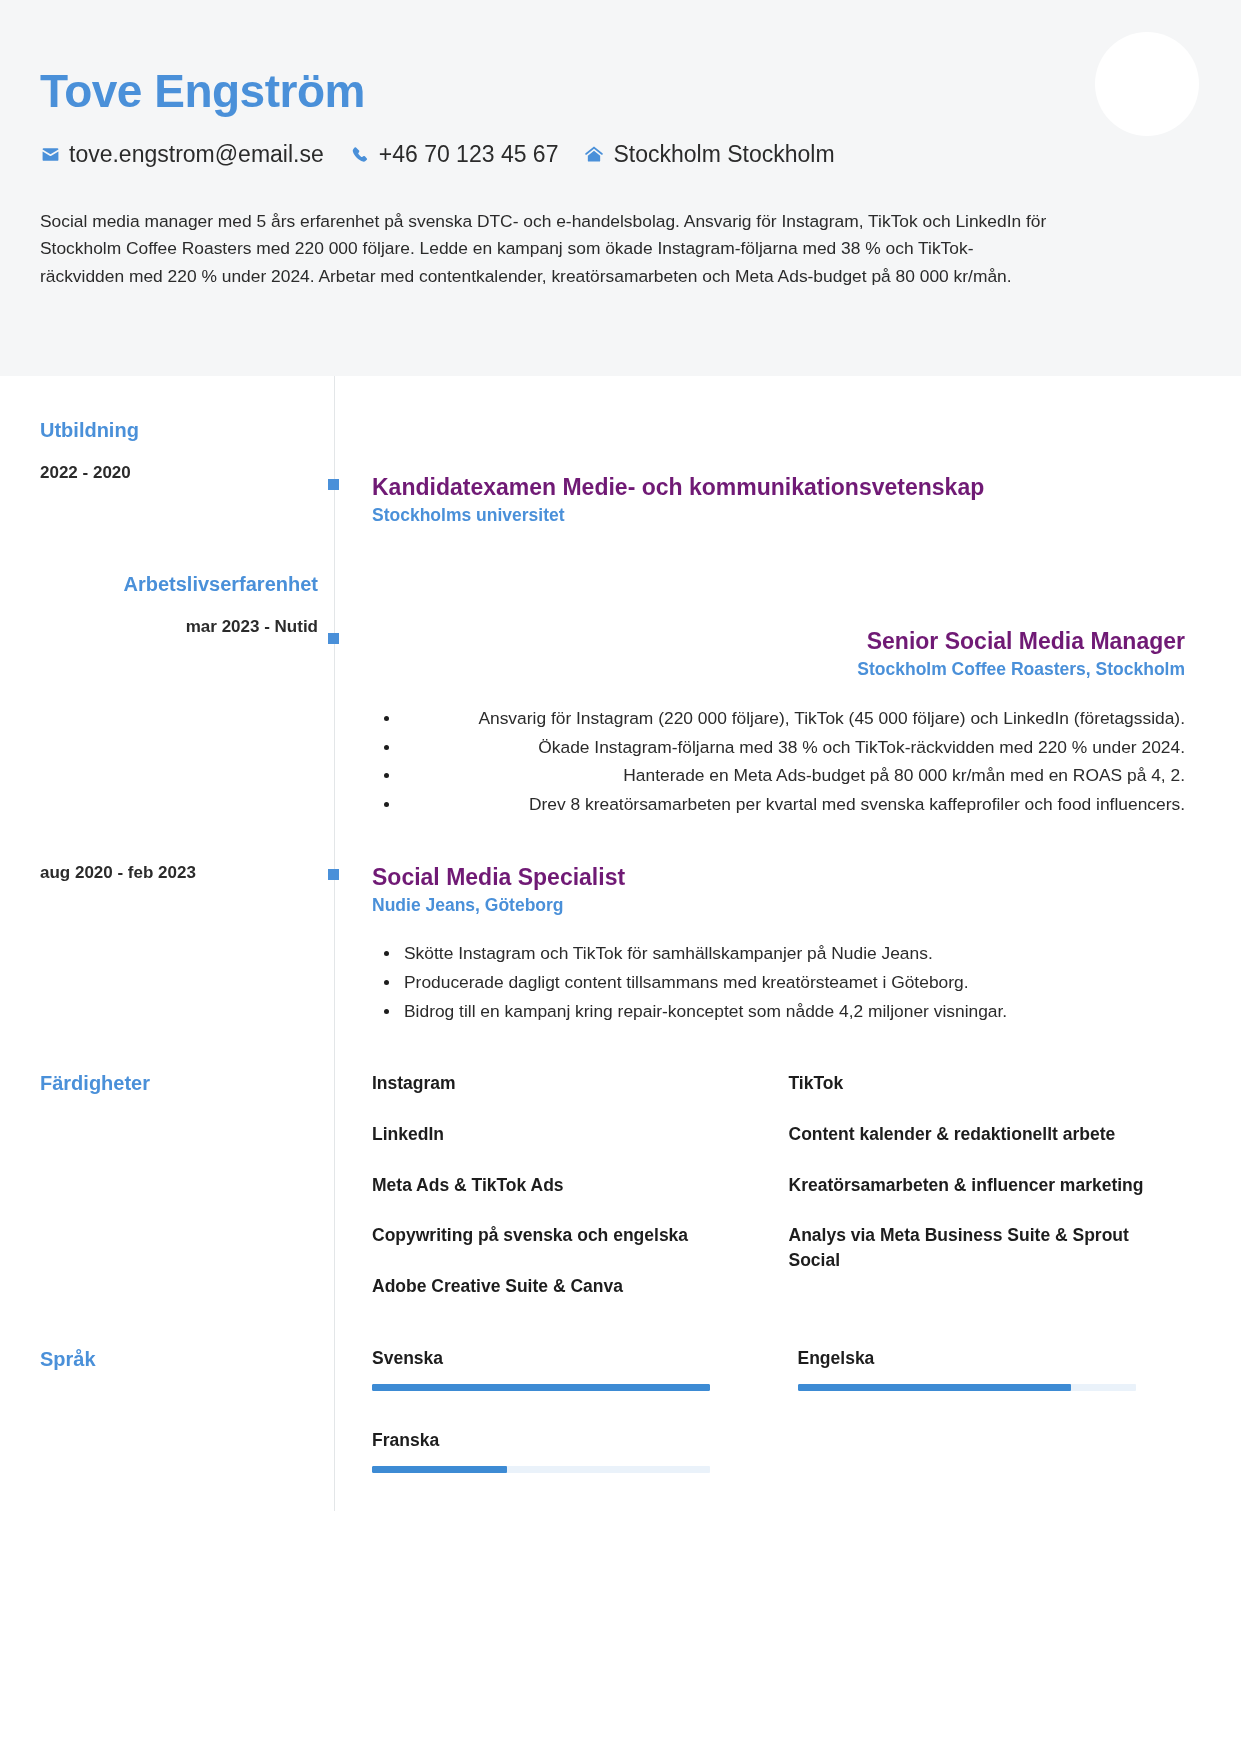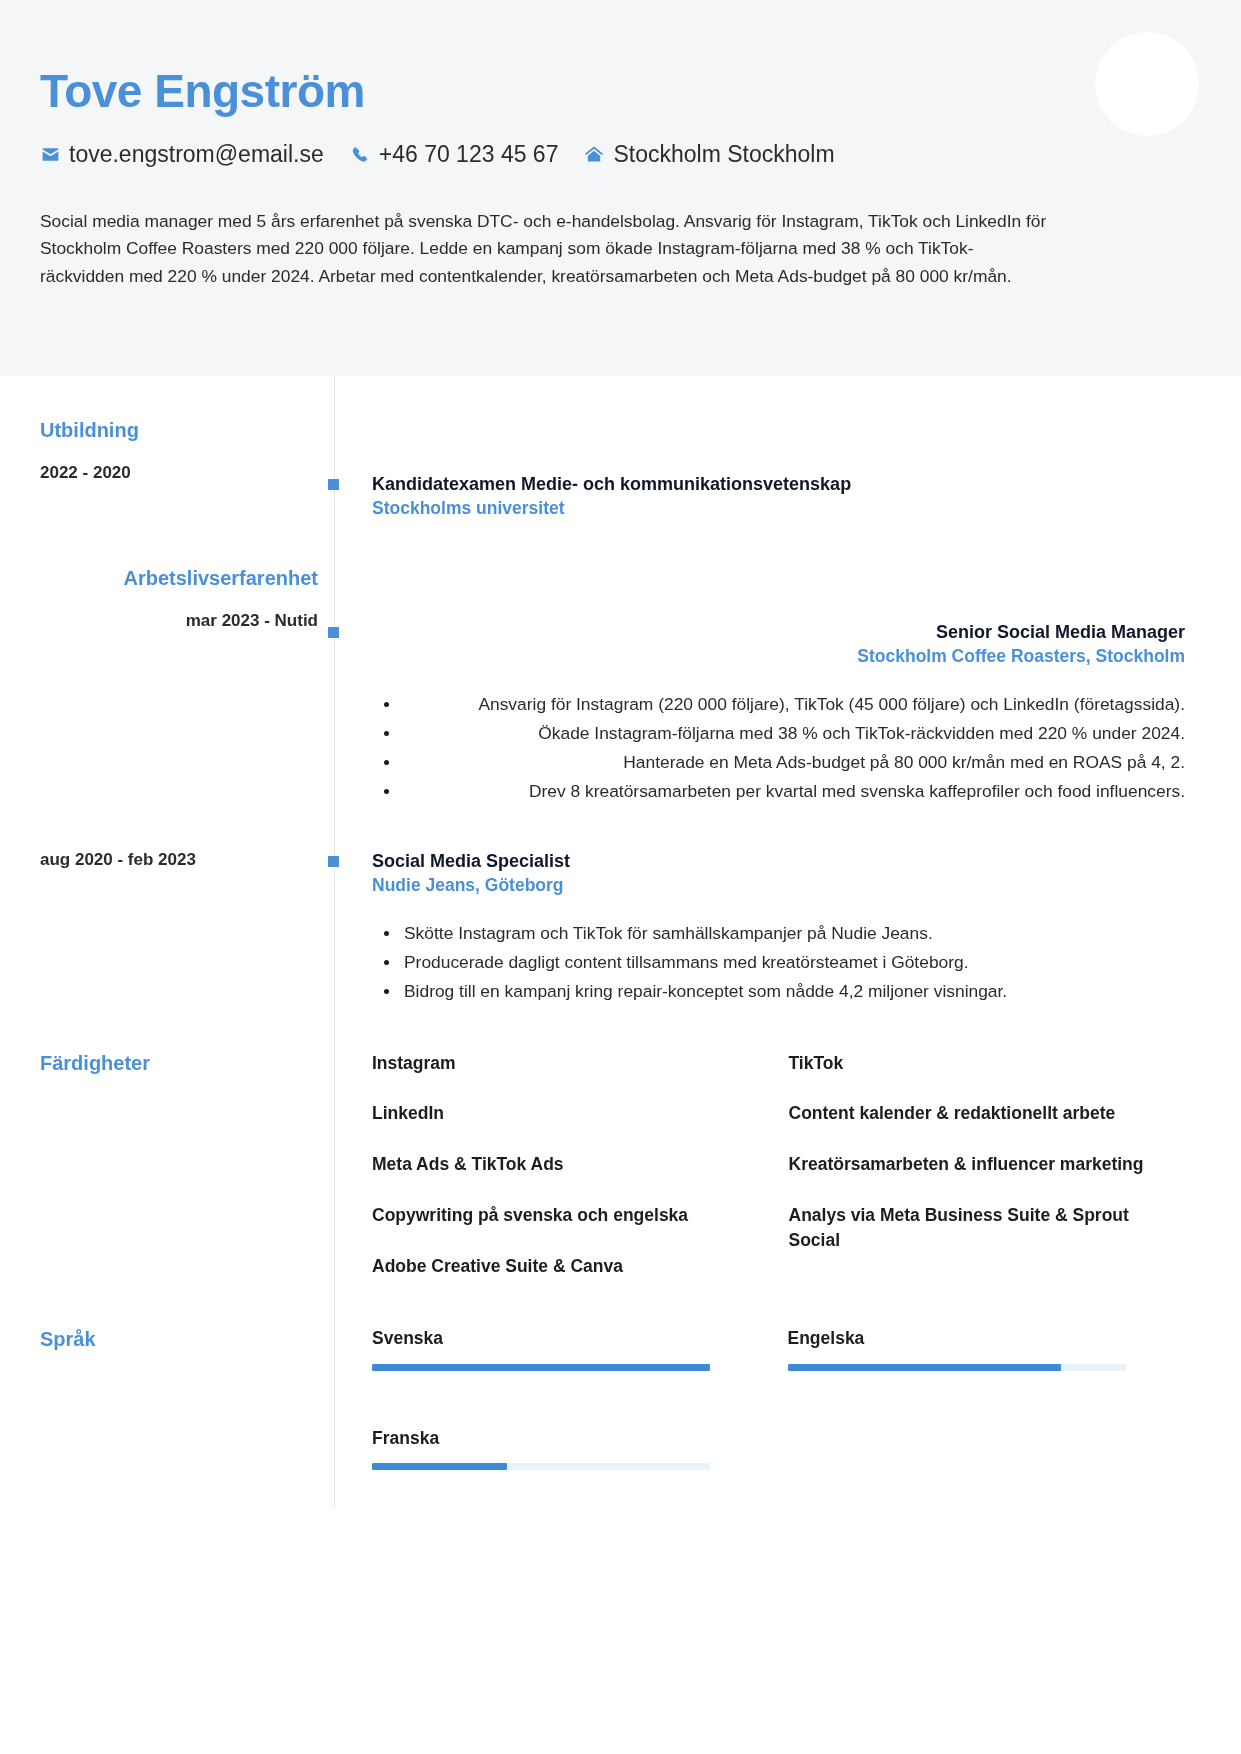--- a/index.html
+++ b/index.html
@@ -142,23 +142,23 @@
     top: 7px;
     width: 11px;
     height: 11px;
     background: #4a90d9;
     flex: 0 0 11px;
   }
 
   .entry-body { width: 100%; }
 
   .entry-title {
-    font-size: 18px;
-    font-weight: 700;
-    color: #0f172a;
+    font-size: 23px;
+    font-weight: 700;
+    color: #701a75;
     line-height: 1.35;
   }
 
   .entry-org {
     font-size: 17.5px;
     font-weight: 700;
     color: #4a90d9;
     line-height: 1.45;
   }
 
@@ -205,21 +205,20 @@
     line-height: 1.42;
     margin-bottom: 26px;
   }
 
   
   .lang-grid {
     display: grid;
     grid-template-columns: 1fr 1fr;
     column-gap: 38px;
     row-gap: 0;
-    gap: 18px;
   }
 
   .lang-item { margin-bottom: 38px; }
 
   .lang-name {
     font-size: 17.5px;
     font-weight: 700;
     color: #1d1d1d;
     line-height: 1.3;
     margin-bottom: 14px;

